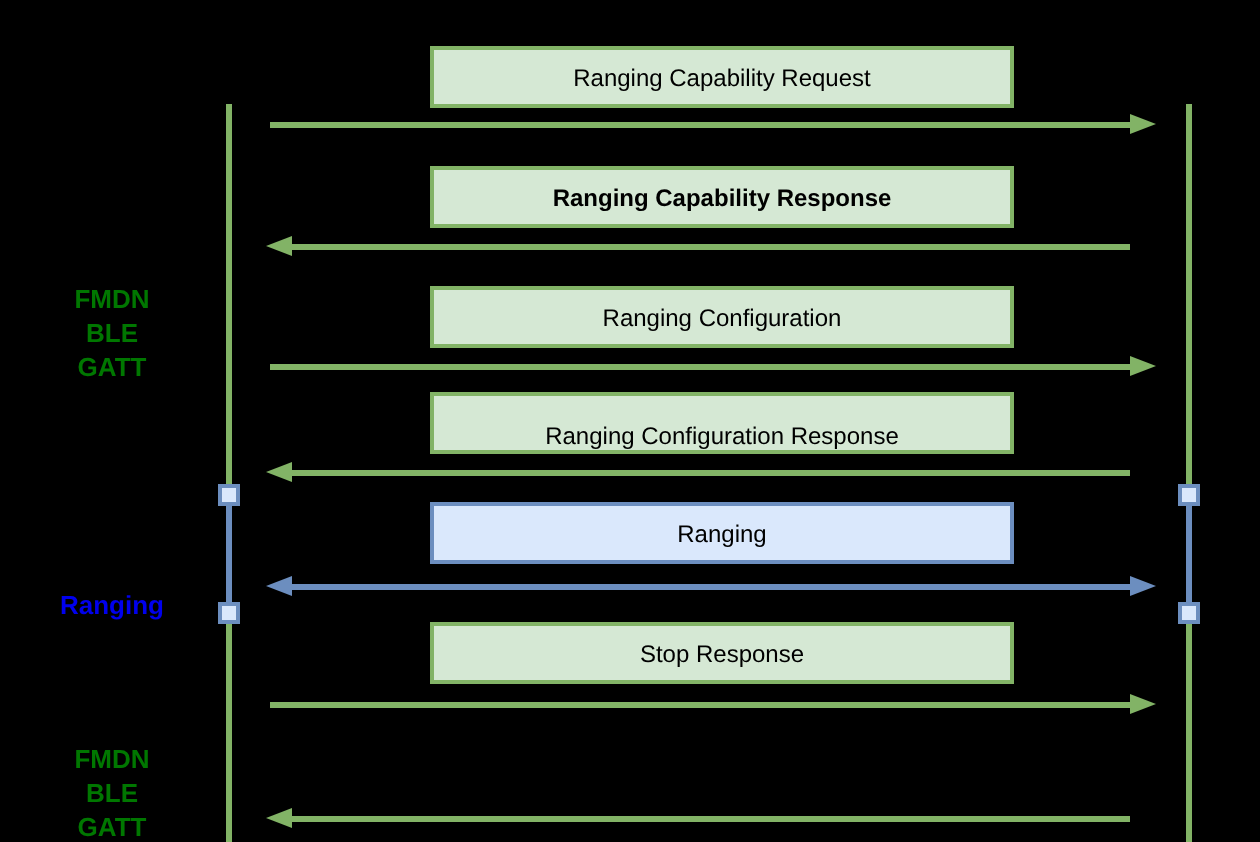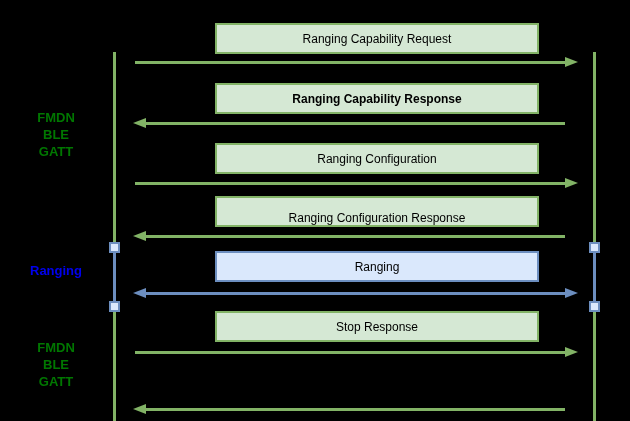--- a/index.html
+++ b/index.html
@@ -28,21 +28,21 @@
   .endpoint {
     position: absolute;
     width: 7px;
     height: 7px;
     border: 2px solid var(--blue-stroke, #6c8ebf);
     background: var(--blue-fill, #dae8fc);
   }
   .msg-box {
     position: absolute;
     left: 215px;
-    width: 324px;
+    width: 292px;
     height: 31px;
     box-sizing: border-box;
     border: 2px solid;
     display: flex;
     align-items: center;
     justify-content: center;
     font-size: 12px;
     color: #000000;
   }
   .msg-box.green { background: var(--green-fill, #d5e8d4); border-color: var(--green-stroke, #82b366); }
@@ -70,20 +70,21 @@
   .head.left  { left: 0;  border-right: 13px solid; }
   .phase-label {
     position: absolute;
     left: 4px;
     width: 104px;
     text-align: center;
     font-weight: bold;
     font-size: 13px;
     line-height: 17px;
     white-space: pre-line;
+    margin-top: 32px;
   }
   .phase-label.green { color: var(--label-green, #007700); }
   .phase-label.blue  { color: var(--label-blue, #0000ee); }
 </style>
 </head>
 <body>
 
 <div class="canvas" id="canvas">
 
   <div class="lifeline" style="left:113px;"></div>

